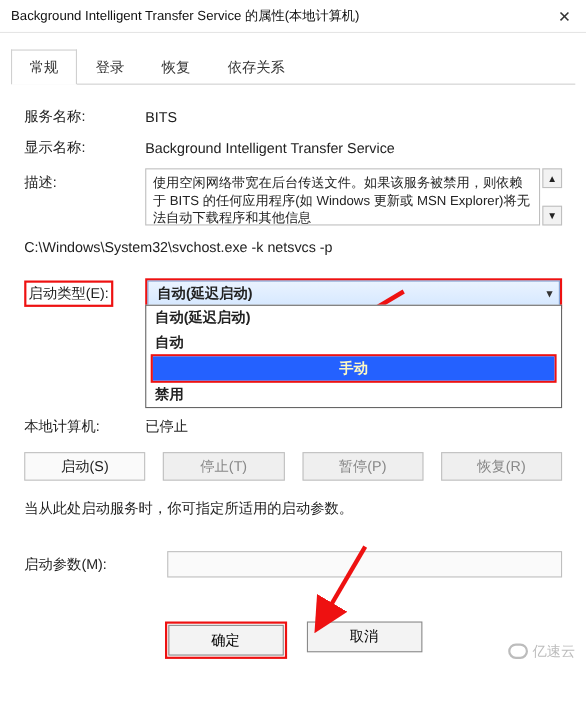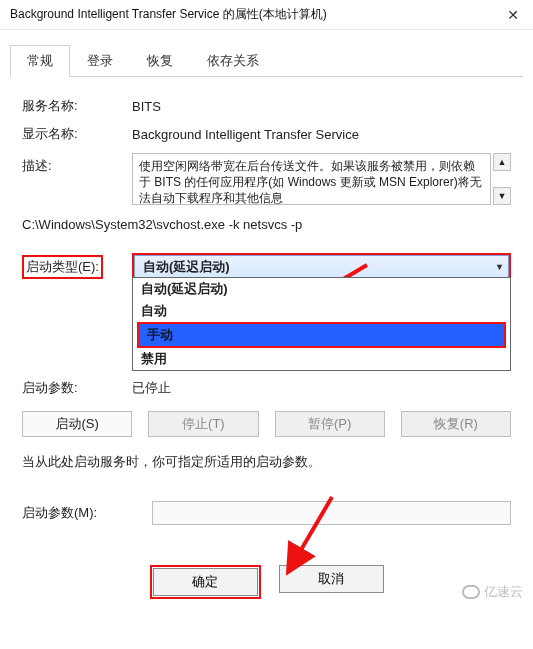--- a/index.html
+++ b/index.html
@@ -41,21 +41,21 @@
     background: linear-gradient(#eaf3ff,#d6e8ff);
     display: flex; align-items: center; justify-content: space-between;
     padding: 0 6px 0 8px; font-size: 13px;
   }
   .combo-caret { font-size: 10px; color: #333; }
   .dropdown {
     position: absolute; left: 0; right: 0; top: 24px;
     border: 1px solid #666; background: #fff; z-index: 5;
   }
   .opt { padding: 2px 8px; font-size: 13px; }
-  .opt.hl { background: #2461ff; color: #0f172a; }
+  .opt.hl { background: #2461ff; color: #fef9c3; text-align: center; }
   .btn-row { display:flex; gap:16px; margin:14px 0 10px 0; }
   .svc-btn {
     flex:1; height:26px; border:1px solid #bfbfbf; background:#efefef;
     color:#888; font-size:13px; text-align:center; line-height:24px;
   }
   .svc-btn.en { color:#222; background:#fafafa; }
   .hint { margin: 16px 0 30px 0; font-size: 13px; }
   .param-row { display:flex; align-items:center; margin-bottom:10px;}
   .param-input {
     flex:1; height:24px; border:1px solid #bfbfbf; background:#fafafa; padding:0 6px;
@@ -145,21 +145,21 @@
             </marker>
           </defs>
           <line x1="70" y1="0" x2="6" y2="38" stroke="#e11" stroke-width="4" marker-end="url(#ah1)"></line>
         </svg>
     </div>
   </div>
 
   <div style="height:78px;"></div>
 
   <div class="row">
-    <div class="lbl">启动参数:</div>
+    <div class="lbl">本地计算机:</div>
     <div class="val">已停止</div>
   </div>
 
   <div class="btn-row">
     <div class="svc-btn en"><span>启动(S)</span></div>
     <div class="svc-btn"><span>停止(T)</span></div>
     <div class="svc-btn"><span>暂停(P)</span></div>
     <div class="svc-btn"><span>恢复(R)</span></div>
   </div>
 

